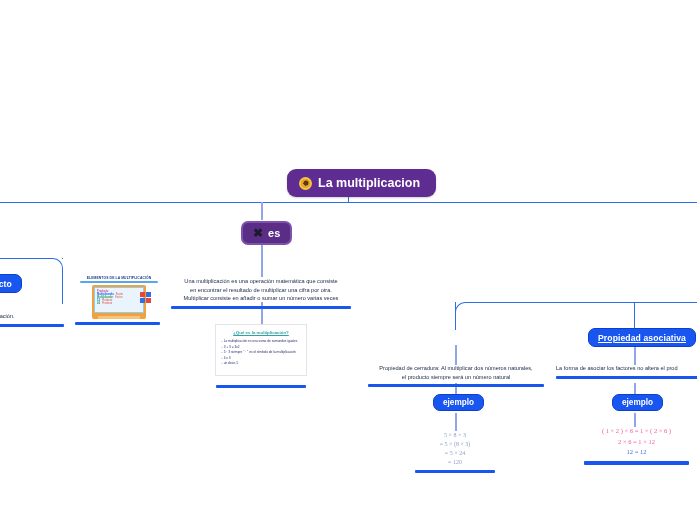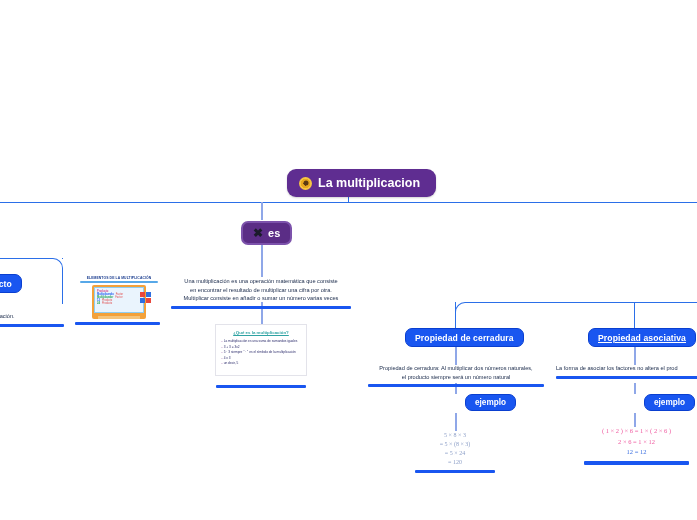--- a/index.html
+++ b/index.html
@@ -74,21 +74,20 @@
   }
 
   .node-blue-sm {
     background: #1956f0;
     color: #ffffff;
     border: 1.5px solid #0a3fd0;
     border-radius: 7px;
     font-size: 8.2px;
     font-weight: bold;
     padding: 3px 9px;
-    margin-left: 32px;
   }
 
   
   .textblock {
     position: absolute;
     color: #1a2a4a;
     font-size: 5.6px;
     line-height: 1.55;
     text-align: center;
   }
@@ -284,23 +283,20 @@
 
     <div style="position:absolute; left:60px; top:16px; width:11px; height:11px;
                 background:
                   linear-gradient(#e8463c,#e8463c) 0 0/5px 5px no-repeat,
                   linear-gradient(#2f6fe0,#2f6fe0) 6px 0/5px 5px no-repeat,
                   linear-gradient(#2f6fe0,#2f6fe0) 0 6px/5px 5px no-repeat,
                   linear-gradient(#e8463c,#e8463c) 6px 6px/5px 5px no-repeat;"></div>
   </div>
   <div style="position:absolute; left:75px; top:322px; width:85px; height:3px; background:#1956f0; border-radius:1px;"></div>
 
-  <div class="node node-blue" style="left:405px; top:328px;">
-    <span>Propiedad de cerradura</span>
-  </div>
 
   <div class="textblock" style="left:368px; top:364px; width:176px;">
     <div>Propiedad de cerradura: Al multiplicar dos números naturales,</div>
     <div>el producto siempre será un número natural</div>
     <div class="ul"></div>
   </div>
 
   <div class="node node-blue-sm" style="left:433px; top:394px;">
     <span>ejemplo</span>
   </div>

